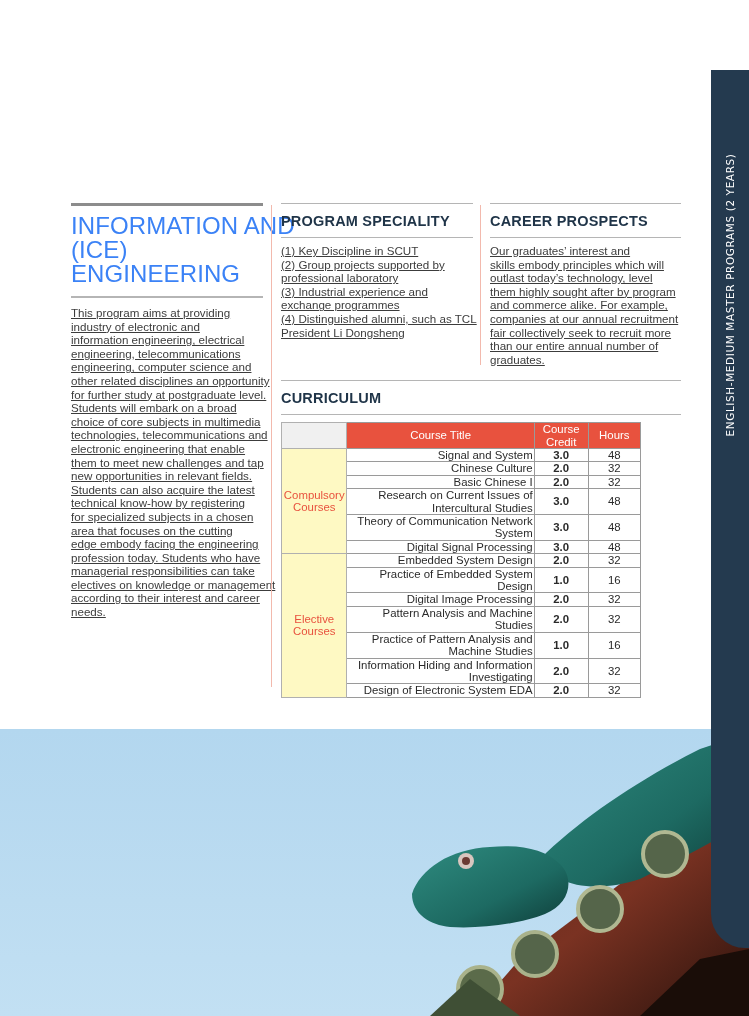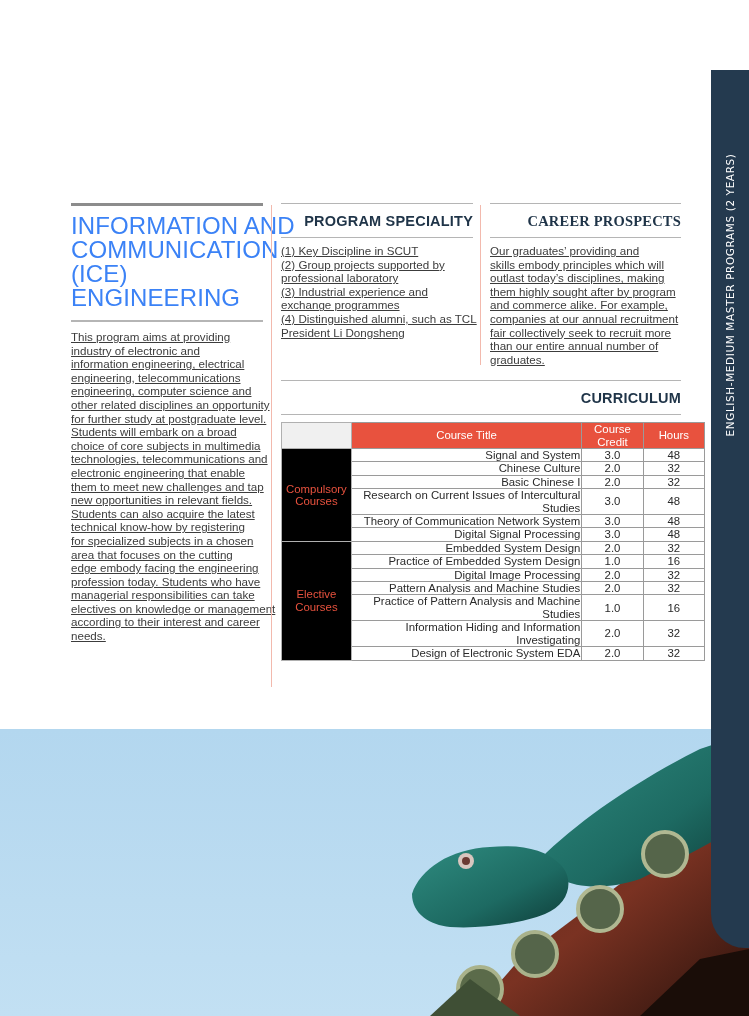--- a/index.html
+++ b/index.html
@@ -15,44 +15,44 @@
     .rule-top-heavy { border-top: 3px solid #8c8c8c; }
     .rule-top { border-top: 1px solid #b5b5b5; }
     .rule { height: 0; border-top: 1px solid #b5b5b5; }
 
     .main-title {
       color: #3b82f6; font-weight: normal; font-size: 24px; line-height: 24px;
       letter-spacing: 0.1px; padding-top: 8px; padding-bottom: 10px;
     }
     .section-title {
       color: #1f3448; font-weight: bold; font-size: 14.5px; line-height: 18px;
-      padding: 7px 0 7px 0; letter-spacing: 0.2px; text-align: right;
+      padding: 7px 0 7px 0; letter-spacing: 0.2px;
     }
     .body-text {
       font-size: 11.6px; line-height: 13.6px; color: #3c3c3c; padding-top: 8px; text-decoration: underline;
     }
     .line { display: block; white-space: nowrap; }
 
     .vdiv { position: absolute; width: 1px; background: #f2b9ad; }
 
     
     .curr { position: absolute; left: 281px; top: 380px; width: 400px; }
     table.curriculum {
-      position: absolute; left: 281px; top: 422px; width: 424px;
+      position: absolute; left: 281px; top: 422px; width: 360px;
       border-collapse: collapse; font-size: 11.4px; color: #2a2a2a;
     }
     table.curriculum td, table.curriculum th {
       border: 1px solid #9a9a9a; text-align: center; line-height: 12.4px;
       padding: 0 1px; font-weight: normal;
     }
     table.curriculum th.hdr { background: #e8523e; color: #ffffff; font-size: 11.4px; height: 26px; }
     table.curriculum th.corner { background: #f0f0f0; border-color: #b0b0b0; }
-    table.curriculum td.group { background: #000000; color: #e8523e; width: 66px; border-color: #b0b0b0; }
+    table.curriculum td.group { background: #fef9c3; color: #e8523e; width: 66px; border-color: #b0b0b0; }
     table.curriculum td.title { width: 218px; text-align: right; }
-    table.curriculum td.credit { width: 58px; }
+    table.curriculum td.credit { width: 58px; font-weight: bold; }
     table.curriculum td.hours { width: 58px; text-align: center; }
 
     
     .photo {
       position: absolute; left: 0; top: 729px; width: 749px; height: 287px;
       background: linear-gradient(180deg, #b3d7ef 0%, #bcdcf1 60%, #c2e0f3 100%);
       overflow: hidden;
     }
 
     
@@ -67,21 +67,20 @@
       font-family: "DejaVu Sans", sans-serif;
     }
   </style>
 </head>
 <body>
 
 <div class="col col1">
   <div class="rule-top-heavy"></div>
   <div class="main-title">
     <span class="line">INFORMATION AND</span>
-    <span class="line">COMMUNICATION</span>
     <span class="line">(ICE)</span>
     <span class="line">ENGINEERING</span>
   </div>
   <div class="rule"></div>
   <div class="rule"></div>
   <div class="body-text">
     <span class="line">This program aims at providing</span>
     <span class="line">industry of electronic and</span>
     <span class="line">information engineering, electrical</span>
     <span class="line">engineering, telecommunications</span>
@@ -121,26 +120,26 @@
     <span class="line">exchange programmes</span>
     <span class="line">(4) Distinguished alumni, such as TCL</span>
     <span class="line">President Li Dongsheng</span>
   </div>
 </div>
 
 <div class="vdiv" style="left:480px; top:205px; height:160px;"></div>
 
 <div class="col col3">
   <div class="rule-top"></div>
-  <div class="section-title" style="padding-top:8px;font-family:Liberation Serif, serif;">CAREER PROSPECTS</div>
+  <div class="section-title" style="padding-top:8px;">CAREER PROSPECTS</div>
   <div class="rule"></div>
   <div class="body-text" style="padding-top:6px;">
-    <span class="line">Our graduates’ providing and</span>
+    <span class="line">Our graduates’ interest and</span>
     <span class="line">skills embody principles which will</span>
-    <span class="line">outlast today’s disciplines, making</span>
+    <span class="line">outlast today’s technology, level</span>
     <span class="line">them highly sought after by program</span>
     <span class="line">and commerce alike. For example,</span>
     <span class="line">companies at our annual recruitment</span>
     <span class="line">fair collectively seek to recruit more</span>
     <span class="line">than our entire annual number of</span>
     <span class="line">graduates.</span>
   </div>
 </div>
 
 <div class="curr">

